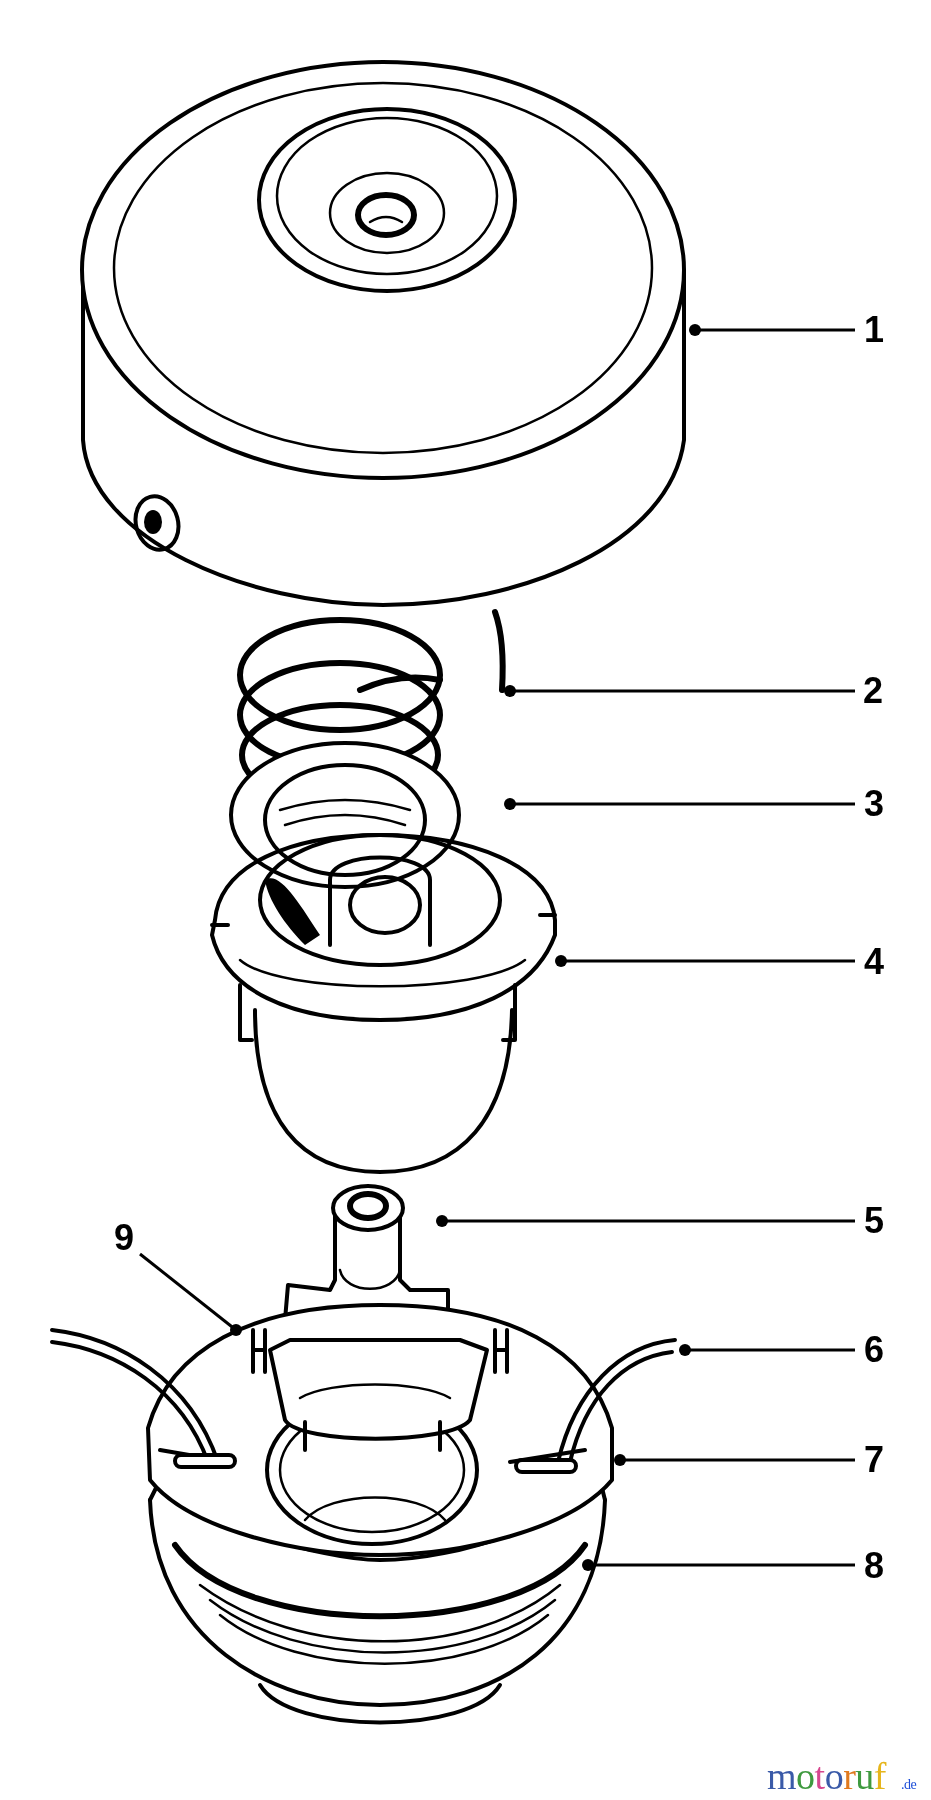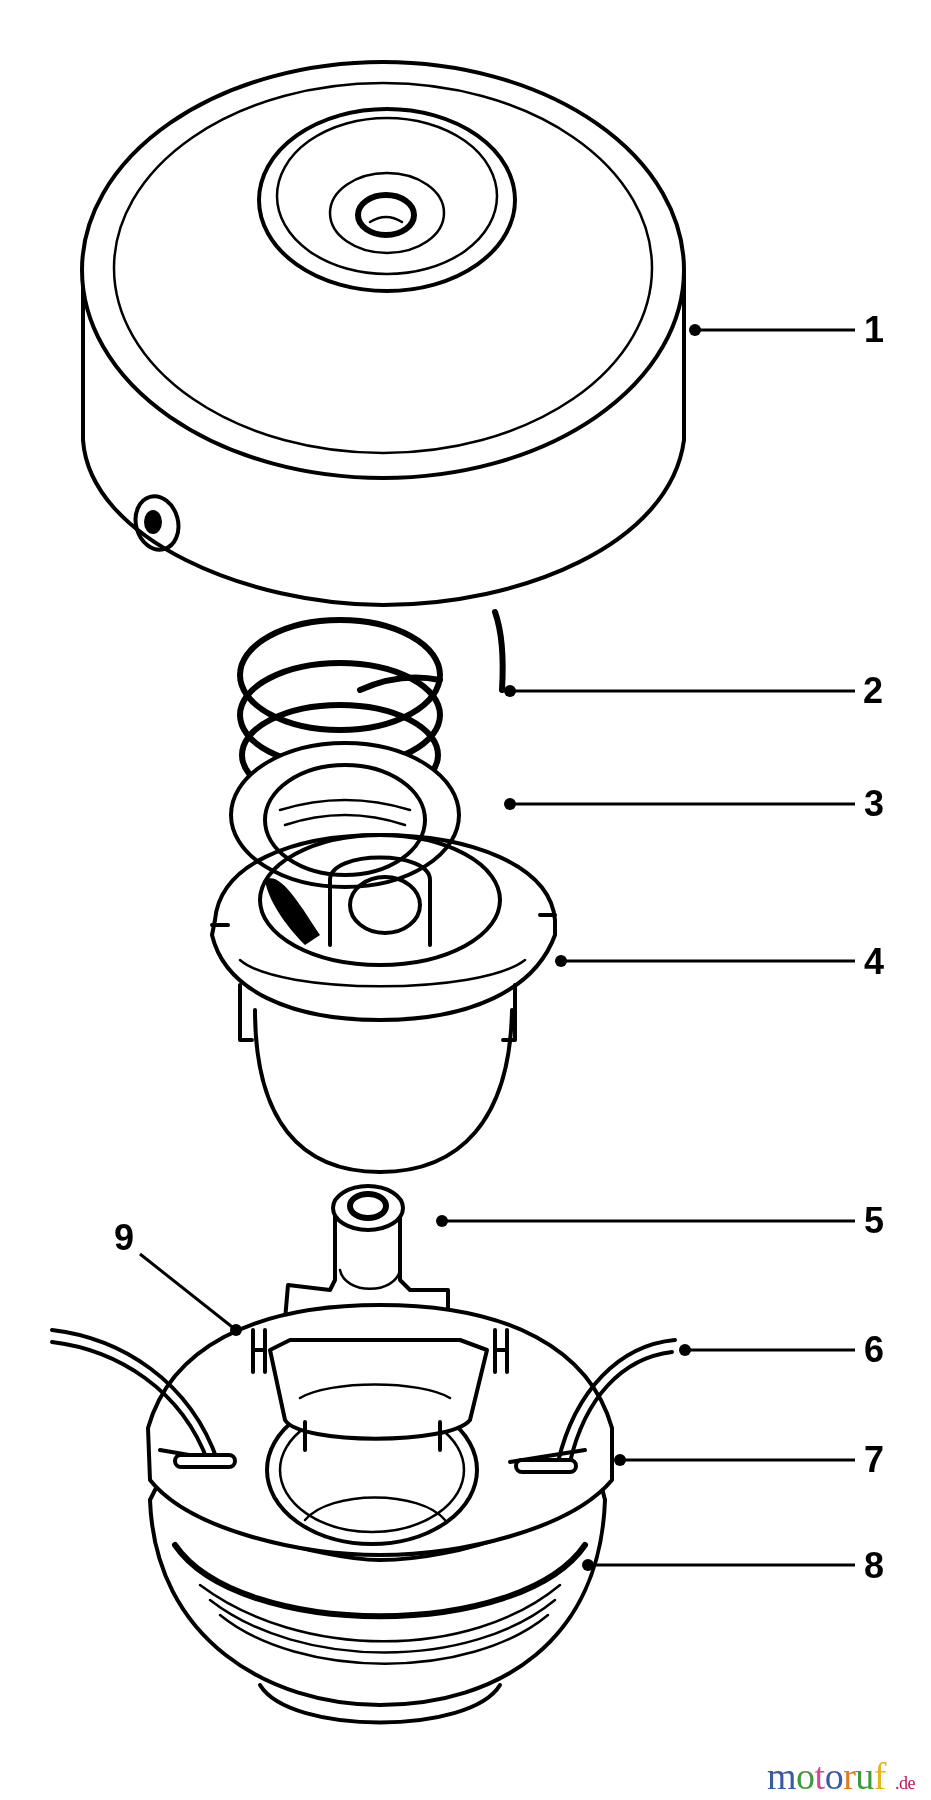--- a/index.html
+++ b/index.html
@@ -24,23 +24,23 @@
       position: absolute;
       left: 767px; top: 1756px;
       font-family: "Liberation Serif", serif;
       font-size: 38px;
       line-height: 40px;
       letter-spacing: -0.5px;
       white-space: nowrap;
     }
     .watermark .tld {
       font-family: "Liberation Serif", serif;
-      font-size: 18px;
-      color: #be185d;
-      margin-left: 9px;
+      font-size: 14px;
+      color: #1d4ed8;
+      margin-left: 15px;
     }
   </style>
 </head>
 <body>
 
 <div id="stage">
   <svg id="diagram" width="931" height="1800" viewBox="0 0 931 1800">
 
     <g>
       <path class="ln" d="M83,270 L83,440 C90,540 250,605 383,605 C520,605 670,545 684,440 L684,270" fill="#fff"></path>

